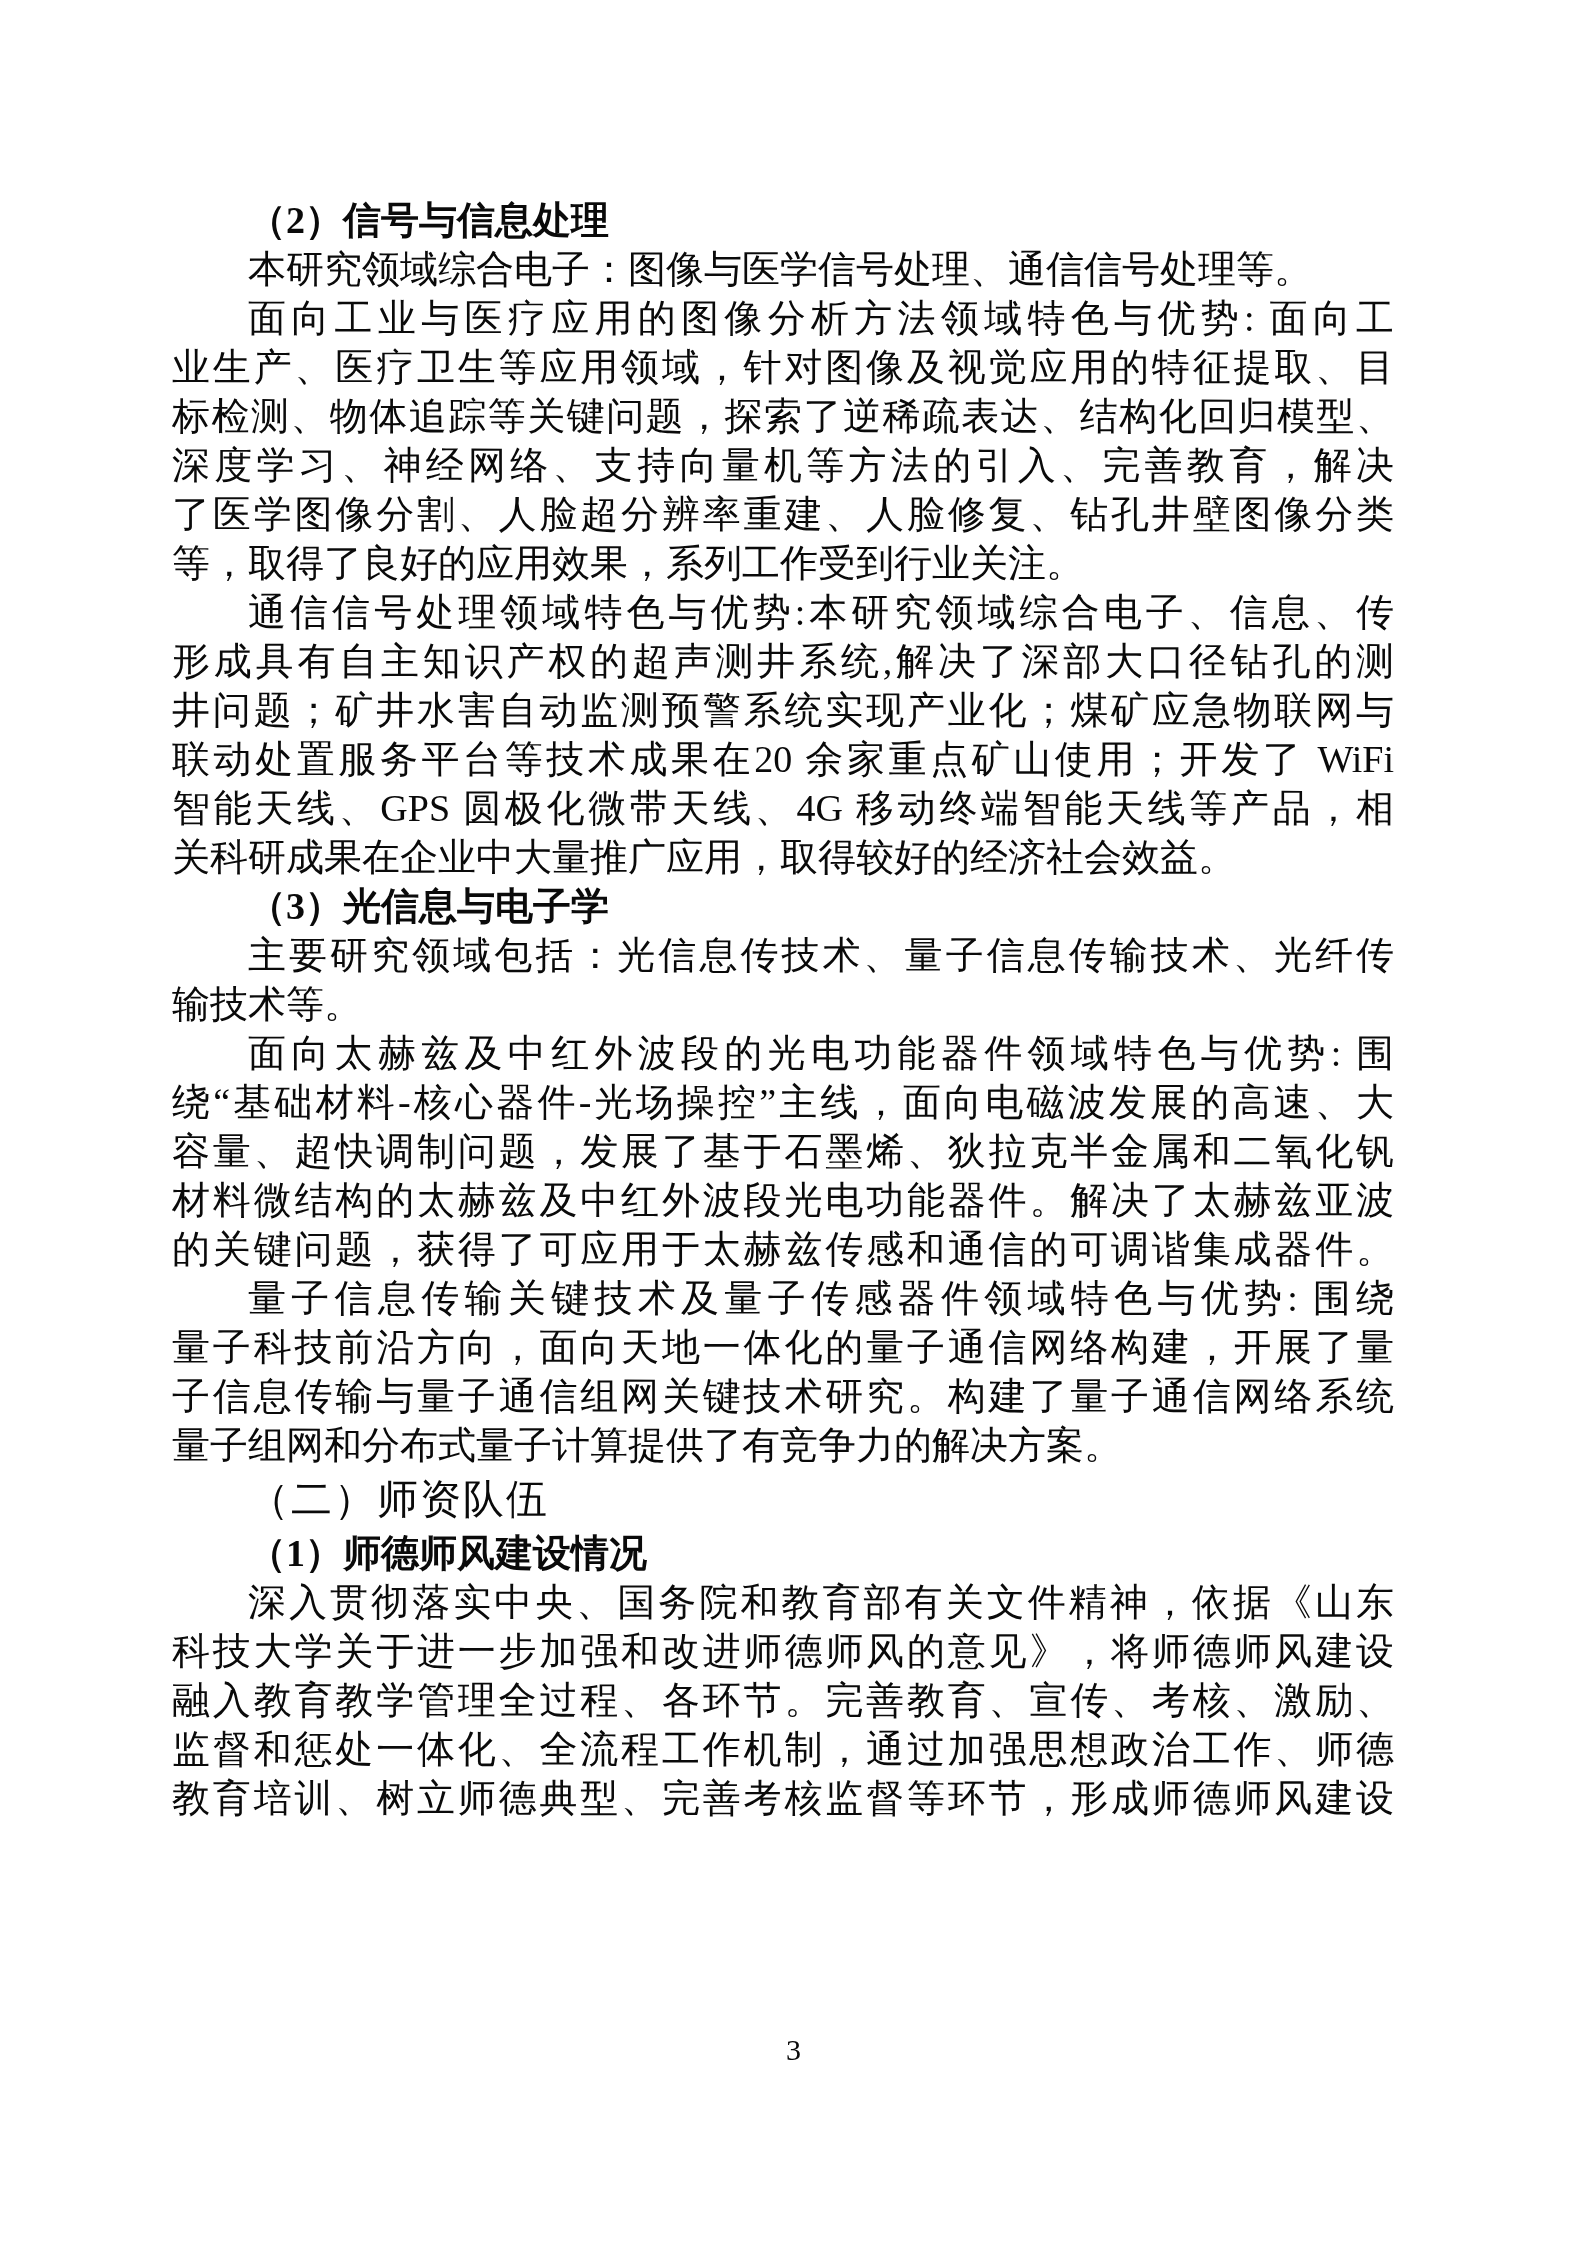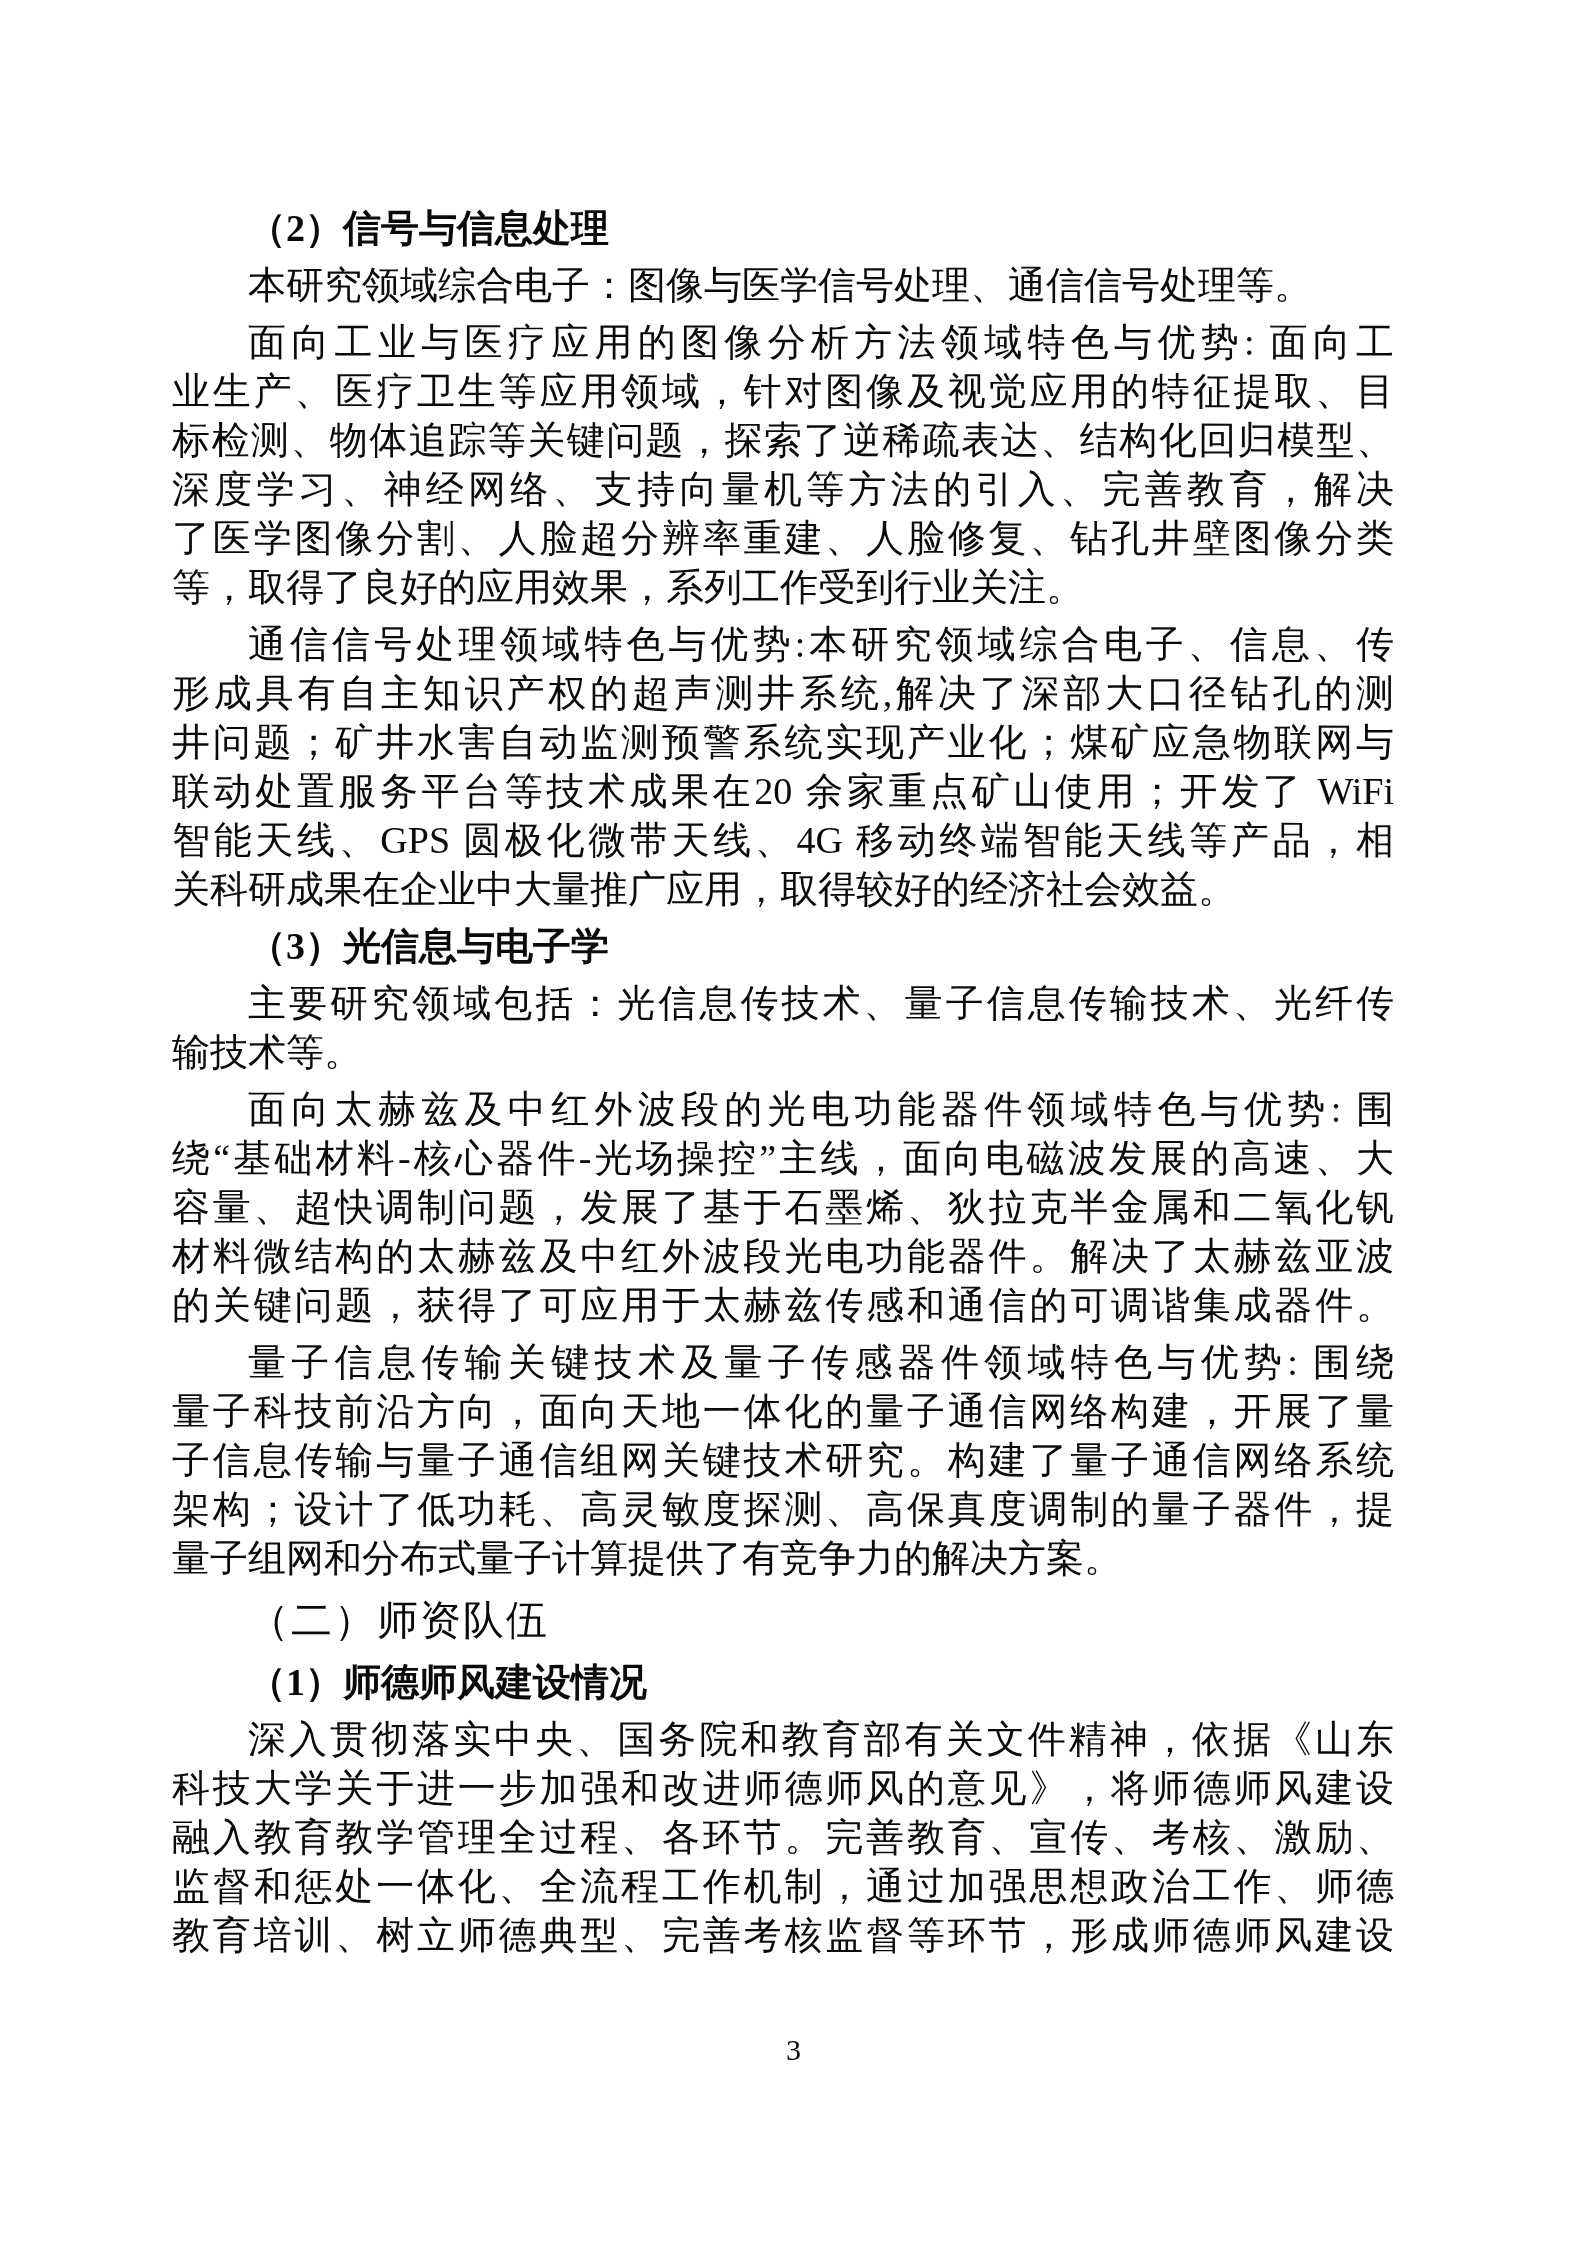--- a/index.html
+++ b/index.html
@@ -30,21 +30,20 @@
     overflow: hidden;
     word-break: break-all;
     color: #0a0a0a;
   }
   .line.justify {
     text-align: justify;
     text-align-last: justify;
   }
   .line.indent {
     padding-left: 76px;
-    margin-top: 8px;
   }
   .line.sub {
     font-weight: bold;
   }
   .line.section {
     font-size: 41px;
     line-height: 58px;
     height: 58px;
     font-weight: normal;
     letter-spacing: 2px;
@@ -88,21 +87,20 @@
       <div class="line body indent justify">主要研究领域包括：光信息传技术、量子信息传输技术、光纤传</div>
       <div class="line body">输技术等。</div>
       <div class="line body indent justify">面向太赫兹及中红外波段的光电功能器件领域特色与优势: 围</div>
       <div class="line body justify">绕“基础材料-核心器件-光场操控”主线，面向电磁波发展的高速、大</div>
       <div class="line body justify">容量、超快调制问题，发展了基于石墨烯、狄拉克半金属和二氧化钒</div>
       <div class="line body justify">材料微结构的太赫兹及中红外波段光电功能器件。解决了太赫兹亚波</div>
       <div class="line body justify">的关键问题，获得了可应用于太赫兹传感和通信的可调谐集成器件。</div>
       <div class="line body indent justify">量子信息传输关键技术及量子传感器件领域特色与优势: 围绕</div>
       <div class="line body justify">量子科技前沿方向，面向天地一体化的量子通信网络构建，开展了量</div>
       <div class="line body justify">子信息传输与量子通信组网关键技术研究。构建了量子通信网络系统</div>
-      <div class="line body justify">架构；设计了低功耗、高灵敏度探测、高保真度调制的量子器件，提</div>
       <div class="line body">量子组网和分布式量子计算提供了有竞争力的解决方案。</div>
       <div class="line section indent">（二）师资队伍</div>
       <div class="line sub1 indent">（1）师德师风建设情况</div>
       <div class="line body indent justify">深入贯彻落实中央、国务院和教育部有关文件精神，依据《山东</div>
       <div class="line body justify">科技大学关于进一步加强和改进师德师风的意见》，将师德师风建设</div>
       <div class="line body justify">融入教育教学管理全过程、各环节。完善教育、宣传、考核、激励、</div>
       <div class="line body justify">监督和惩处一体化、全流程工作机制，通过加强思想政治工作、师德</div>
       <div class="line body justify">教育培训、树立师德典型、完善考核监督等环节，形成师德师风建设</div>
     </div>
   <div class="page-number">3</div>

